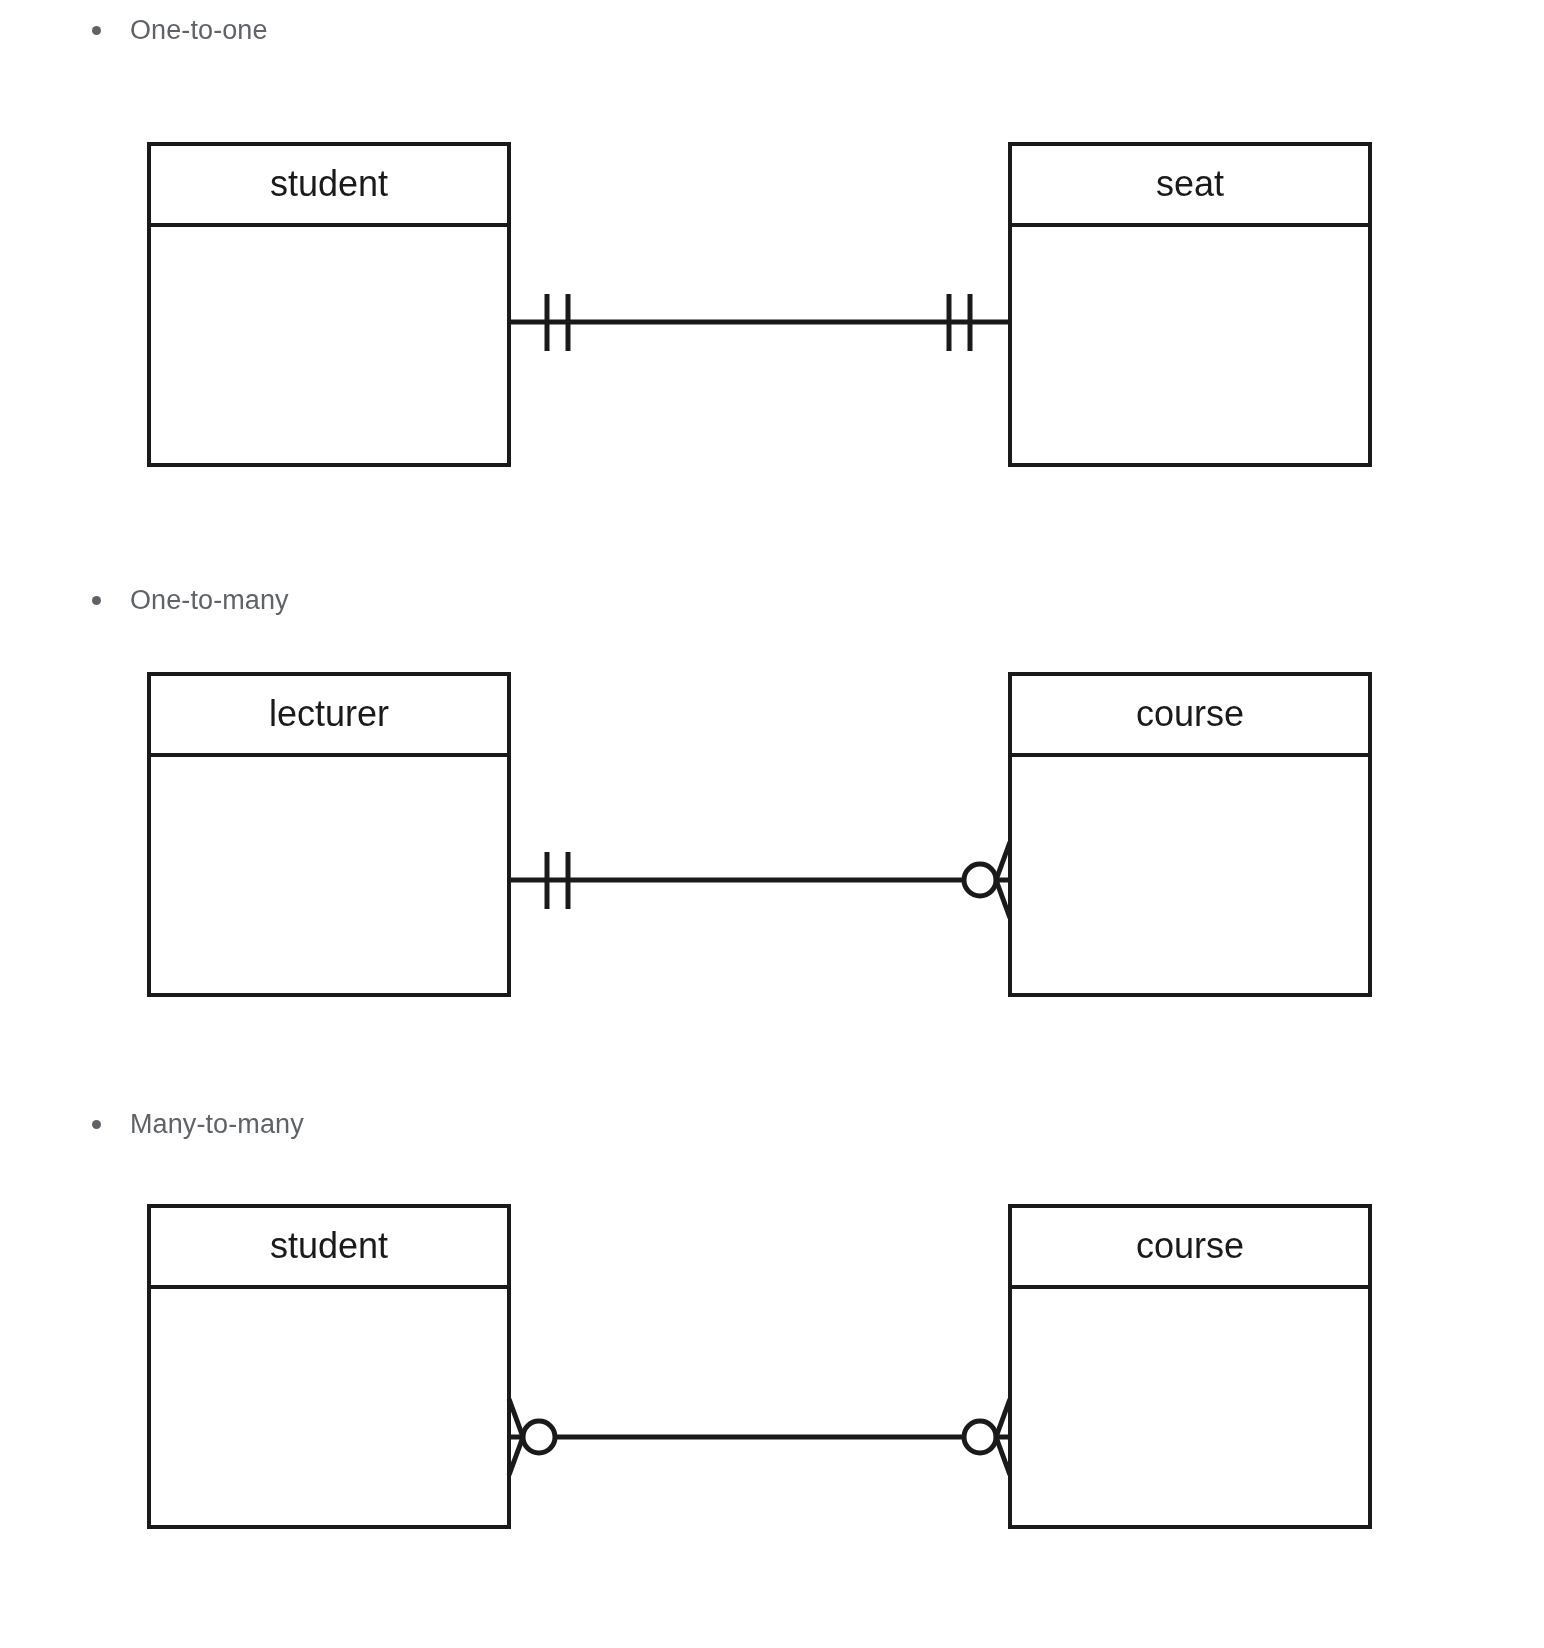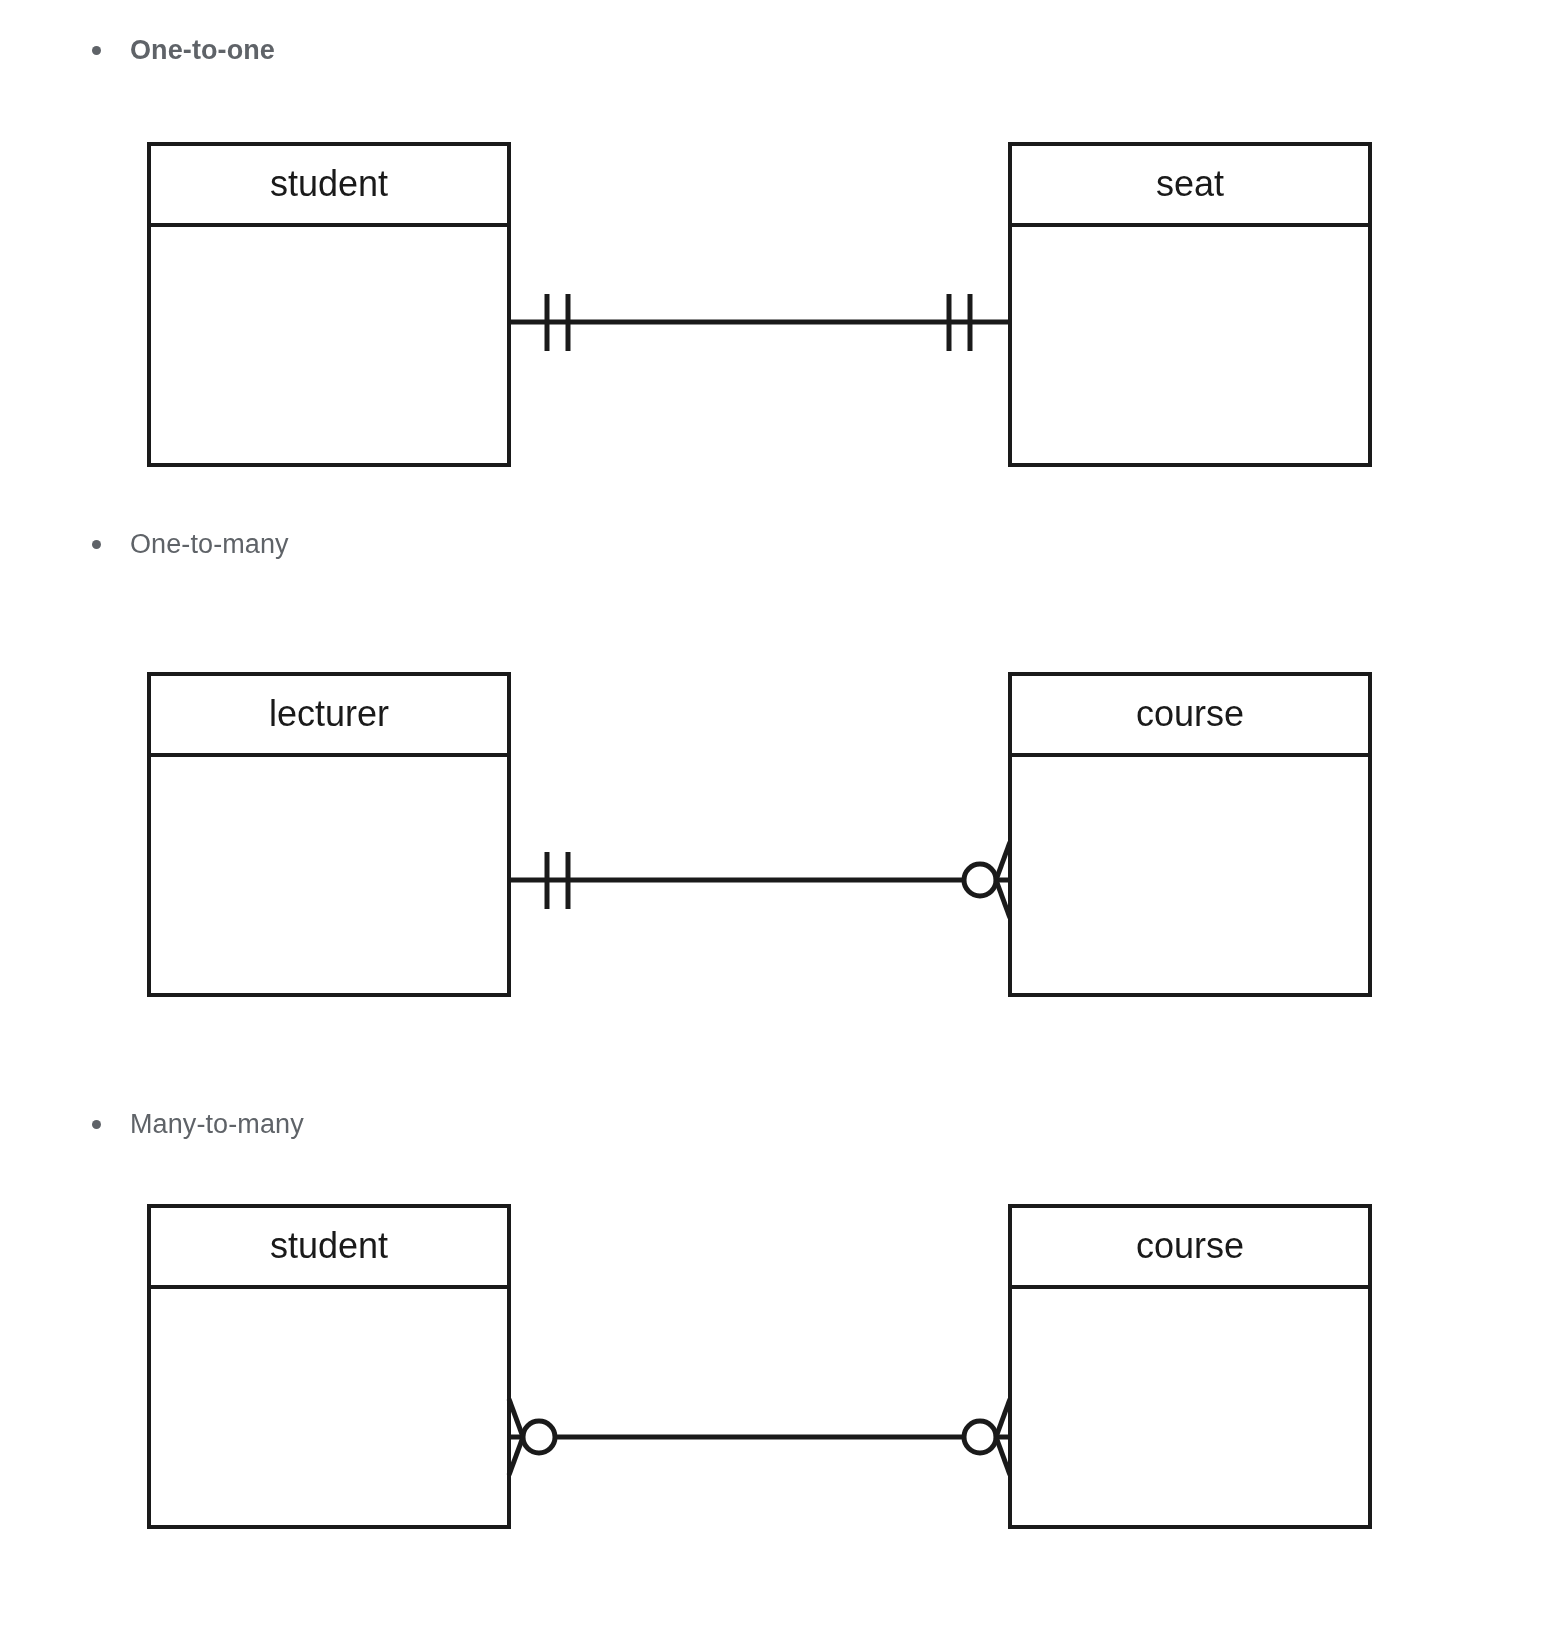--- a/index.html
+++ b/index.html
@@ -77,21 +77,21 @@
     stroke: #1a1a1a;
     stroke-width: 5;
     fill: none;
   }
 </style>
 </head>
 <body>
 
 <div class="page">
 
-  <div class="bullet-row" style="top:34px;font-weight:bold;">
+  <div class="bullet-row" style="top:14px;">
     <span class="bullet-dot"></span>
     <span class="bullet-label">One-to-one</span>
   </div>
 
   <div class="er-block" style="top:130px;">
     <svg class="er-svg" width="1544" height="340" viewBox="0 0 1544 340" xmlns="http://www.w3.org/2000/svg">
 
       <g>
         <rect class="ent-box-rect" x="149" y="14" width="360" height="321"></rect>
         <line class="ent-divider" x1="149" y1="95" x2="509" y2="95"></line>
@@ -113,21 +113,21 @@
       </g>
 
       <g>
         <rect class="ent-box-rect" x="1010" y="14" width="360" height="321"></rect>
         <line class="ent-divider" x1="1010" y1="95" x2="1370" y2="95"></line>
         <text class="ent-title" x="1190" y="56">seat</text>
       </g>
     </svg>
   </div>
 
-  <div class="bullet-row" style="top:528px;">
+  <div class="bullet-row" style="top:584px;">
     <span class="bullet-dot"></span>
     <span class="bullet-label">One-to-many</span>
   </div>
 
   <div class="er-block" style="top:660px;text-decoration:underline;">
     <svg class="er-svg" width="1544" height="340" viewBox="0 0 1544 340" xmlns="http://www.w3.org/2000/svg">
 
       <g>
         <rect class="ent-box-rect" x="149" y="14" width="360" height="321"></rect>
         <line class="ent-divider" x1="149" y1="95" x2="509" y2="95"></line>

